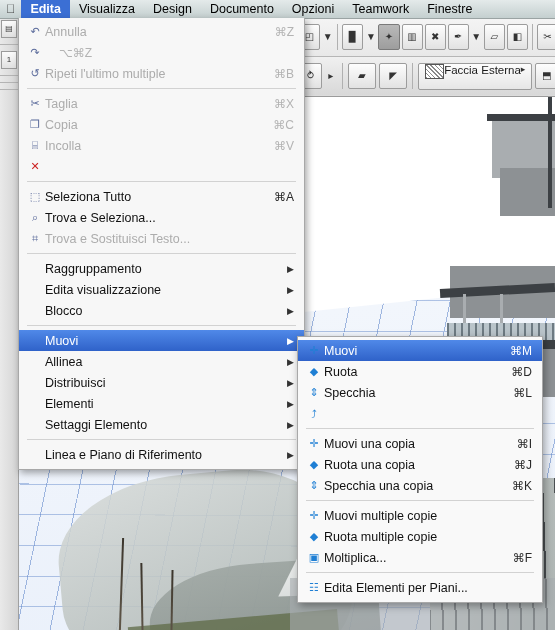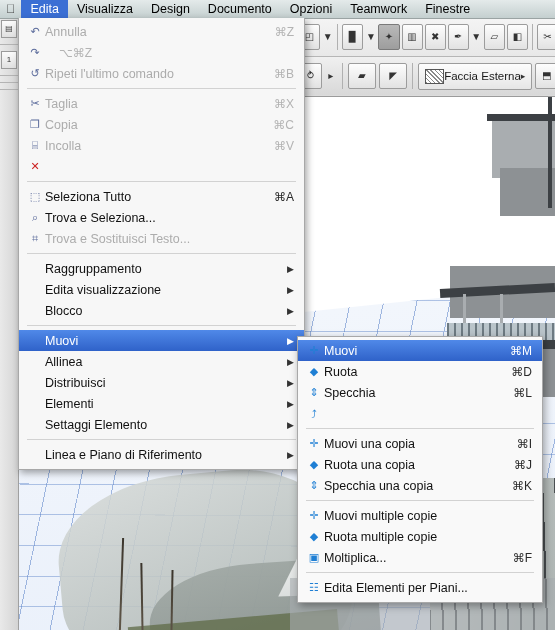--- a/index.html
+++ b/index.html
@@ -52,38 +52,38 @@
   #tb-row1{position:absolute;left:0;top:0;height:38px;width:259px;display:flex;align-items:center;padding-left:3px;gap:2px;}
   #tb-row2{position:absolute;left:0;top:38px;height:38px;width:259px;display:flex;align-items:center;padding-left:3px;gap:3px;
     background:linear-gradient(#f0f0f0,#d8d8d8);border-top:1px solid #b6b6b6;}
   .tbtn{width:24px;height:26px;border:1px solid #9c9c9c;border-radius:2px;
         background:linear-gradient(#fdfdfd,#e2e2e2);display:flex;align-items:center;justify-content:center;
         font-size:10px;color:#333;box-sizing:border-box;}
   .tbtn.active{background:linear-gradient(#b9b9b9,#9d9d9d);border-color:#7a7a7a;}
   .tbtn.arrow{width:13px;border:none;background:transparent;}
   .tbtn.wide{width:30px;}
   .tsep{width:1px;height:26px;background:#b0b0b0;margin:0 2px;}
-  .faccia{display:flex;align-items:center;height:27px;padding:0 6px;border:1px solid #9c9c9c;
+  .faccia{display:flex;align-items:flex-start;height:27px;padding:0 6px;border:1px solid #9c9c9c;
     background:linear-gradient(#fdfdfd,#e6e6e6);border-radius:2px;box-sizing:border-box;}
   .faccia-label{font-size:11.5px;color:#1a1a1a;white-space:nowrap;}
   .swatch{width:17px;height:13px;border:1px solid #555;
     background:repeating-linear-gradient(45deg,#8a8a8a 0 1px,#ffffff 1px 3px);}
 
   #tb-left{position:absolute;left:0;top:18px;width:18px;height:612px;
     background:linear-gradient(90deg,#e9e9e9,#d4d4d4);border-right:1px solid #a0a0a0;}
   .lbtn{width:16px;height:18px;margin:2px 1px;border:1px solid #9a9a9a;background:linear-gradient(#fbfbfb,#e0e0e0);
         font-size:8px;display:flex;align-items:center;justify-content:center;color:#333;box-sizing:border-box;}
   .lline{height:1px;background:#b3b3b3;margin:6px 0;}
 
   
   #menubar{position:absolute;left:0;top:0;width:555px;height:18px;
     background:linear-gradient(#e4eaea,#c4cfcf);border-bottom:1px solid #9aa3a3;
     display:flex;align-items:center;font-size:12.5px;color:#000;z-index:40;}
   .mb-item{padding:0 9px;line-height:18px;height:18px;white-space:nowrap;}
-  .mb-item.sel{background:#3b6fd4;color:#fff;font-weight:normal;}
+  .mb-item.sel{background:#3b6fd4;color:#fff;font-weight:bold;}
   .mb-apple{padding:0 6px;color:#444;}
 
   
   #menu{position:absolute;left:18px;top:18px;width:285px;
     background:#f7f7f7;border:1px solid #a8a8a8;border-top:none;
     box-shadow:2px 3px 7px rgba(0,0,0,.35);z-index:50;padding:3px 0 4px 0;}
   .mi{display:flex;align-items:center;height:21px;padding:0 10px 0 6px;font-size:12.5px;color:#111;position:relative;}
   .mi.sel{background:linear-gradient(#5089e8,#2f62c9);color:#fff;}
   .mi.dis{color:#acacac;}
   .mi-ico{width:20px;height:16px;flex:0 0 20px;display:flex;align-items:center;justify-content:center;font-size:11px;color:#5b6b9b;}
@@ -236,21 +236,21 @@
       <span class="mi-ico">↶</span>
       <span class="mi-lbl">Annulla</span>
       <span class="mi-key">⌘Z</span>
     </div>
     <div class="mi dis">
       <span class="mi-ico">↷</span>
       <span class="mi-key">⌥⌘Z</span>
     </div>
     <div class="mi dis">
       <span class="mi-ico">↺</span>
-      <span class="mi-lbl">Ripeti l'ultimo comando</span>
+      <span class="mi-lbl">Ripeti l'ultimo multiple</span>
       <span class="mi-key">⌘B</span>
     </div>
     <div class="sep"></div>
     <div class="mi dis">
       <span class="mi-ico">✂</span>
       <span class="mi-lbl">Taglia</span>
       <span class="mi-key">⌘X</span>
     </div>
     <div class="mi dis">
       <span class="mi-ico">❐</span>

